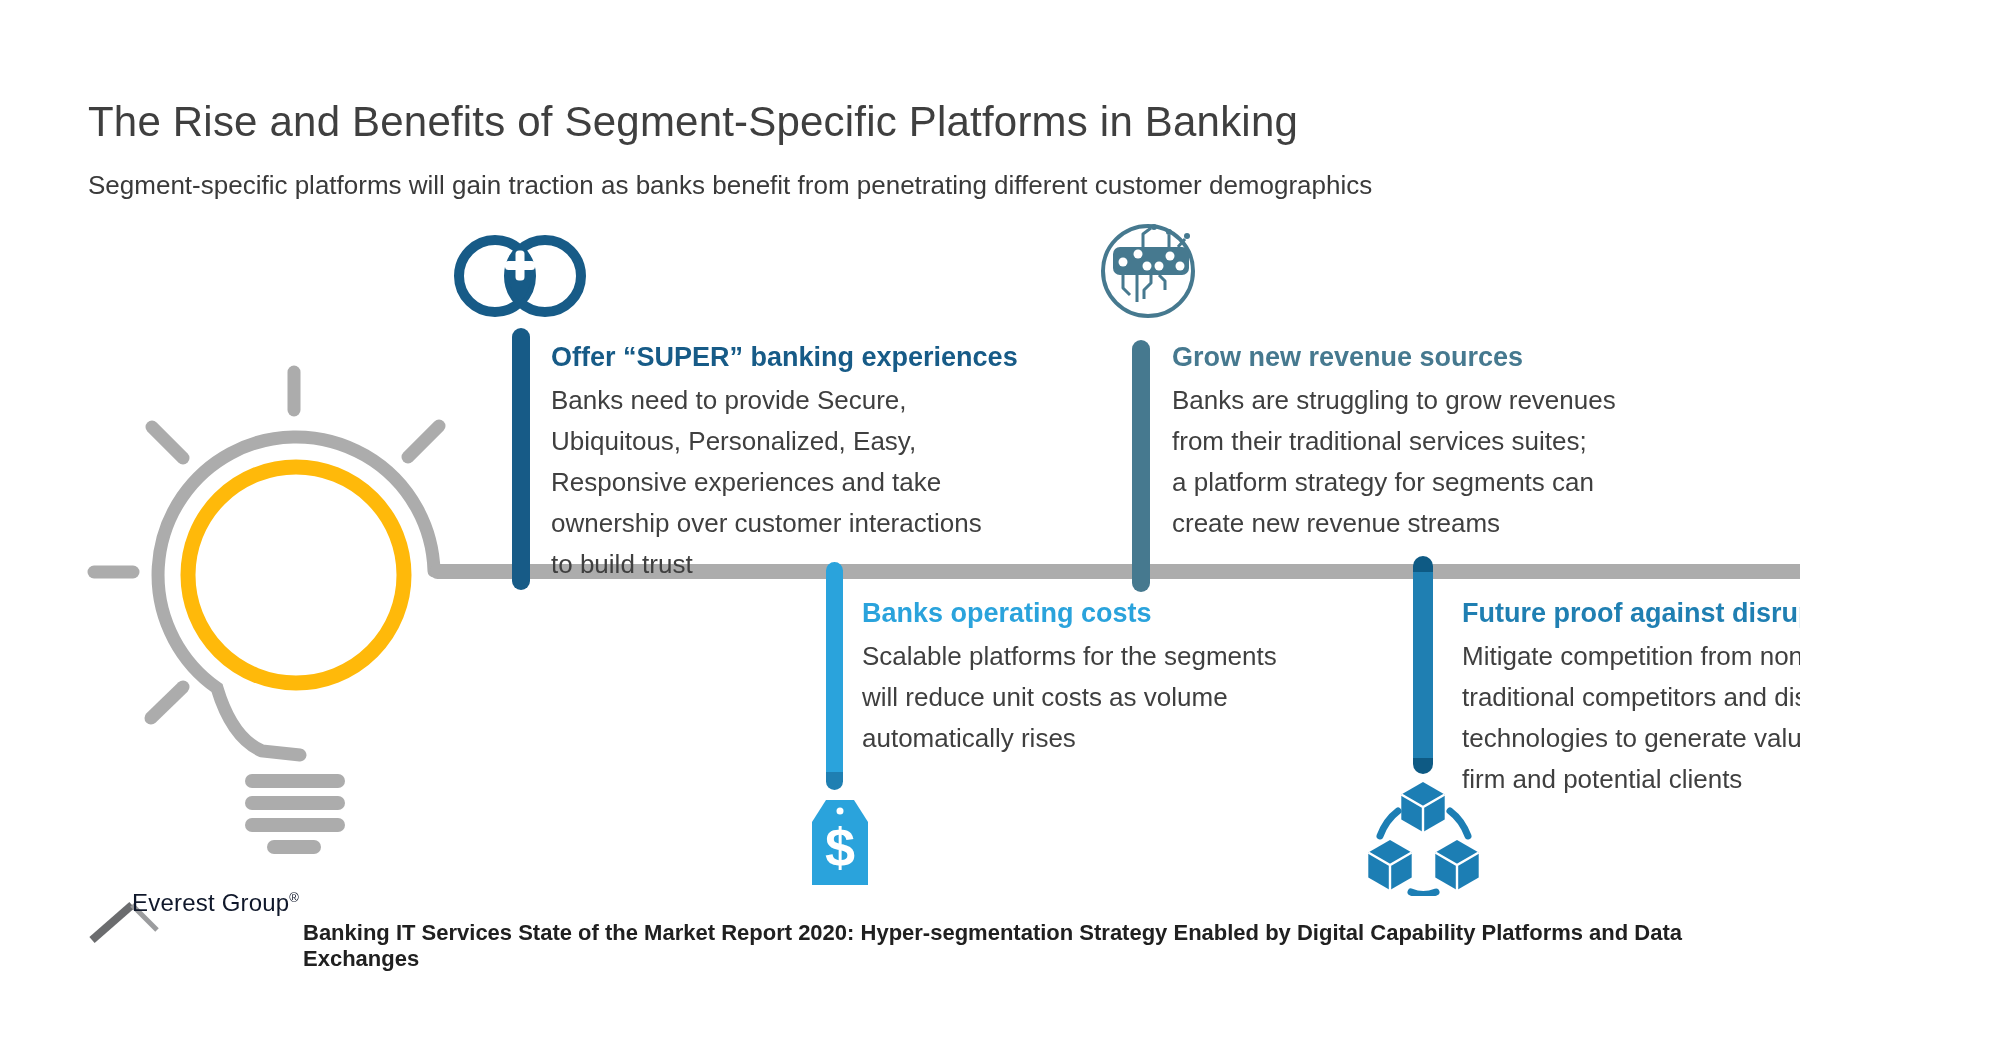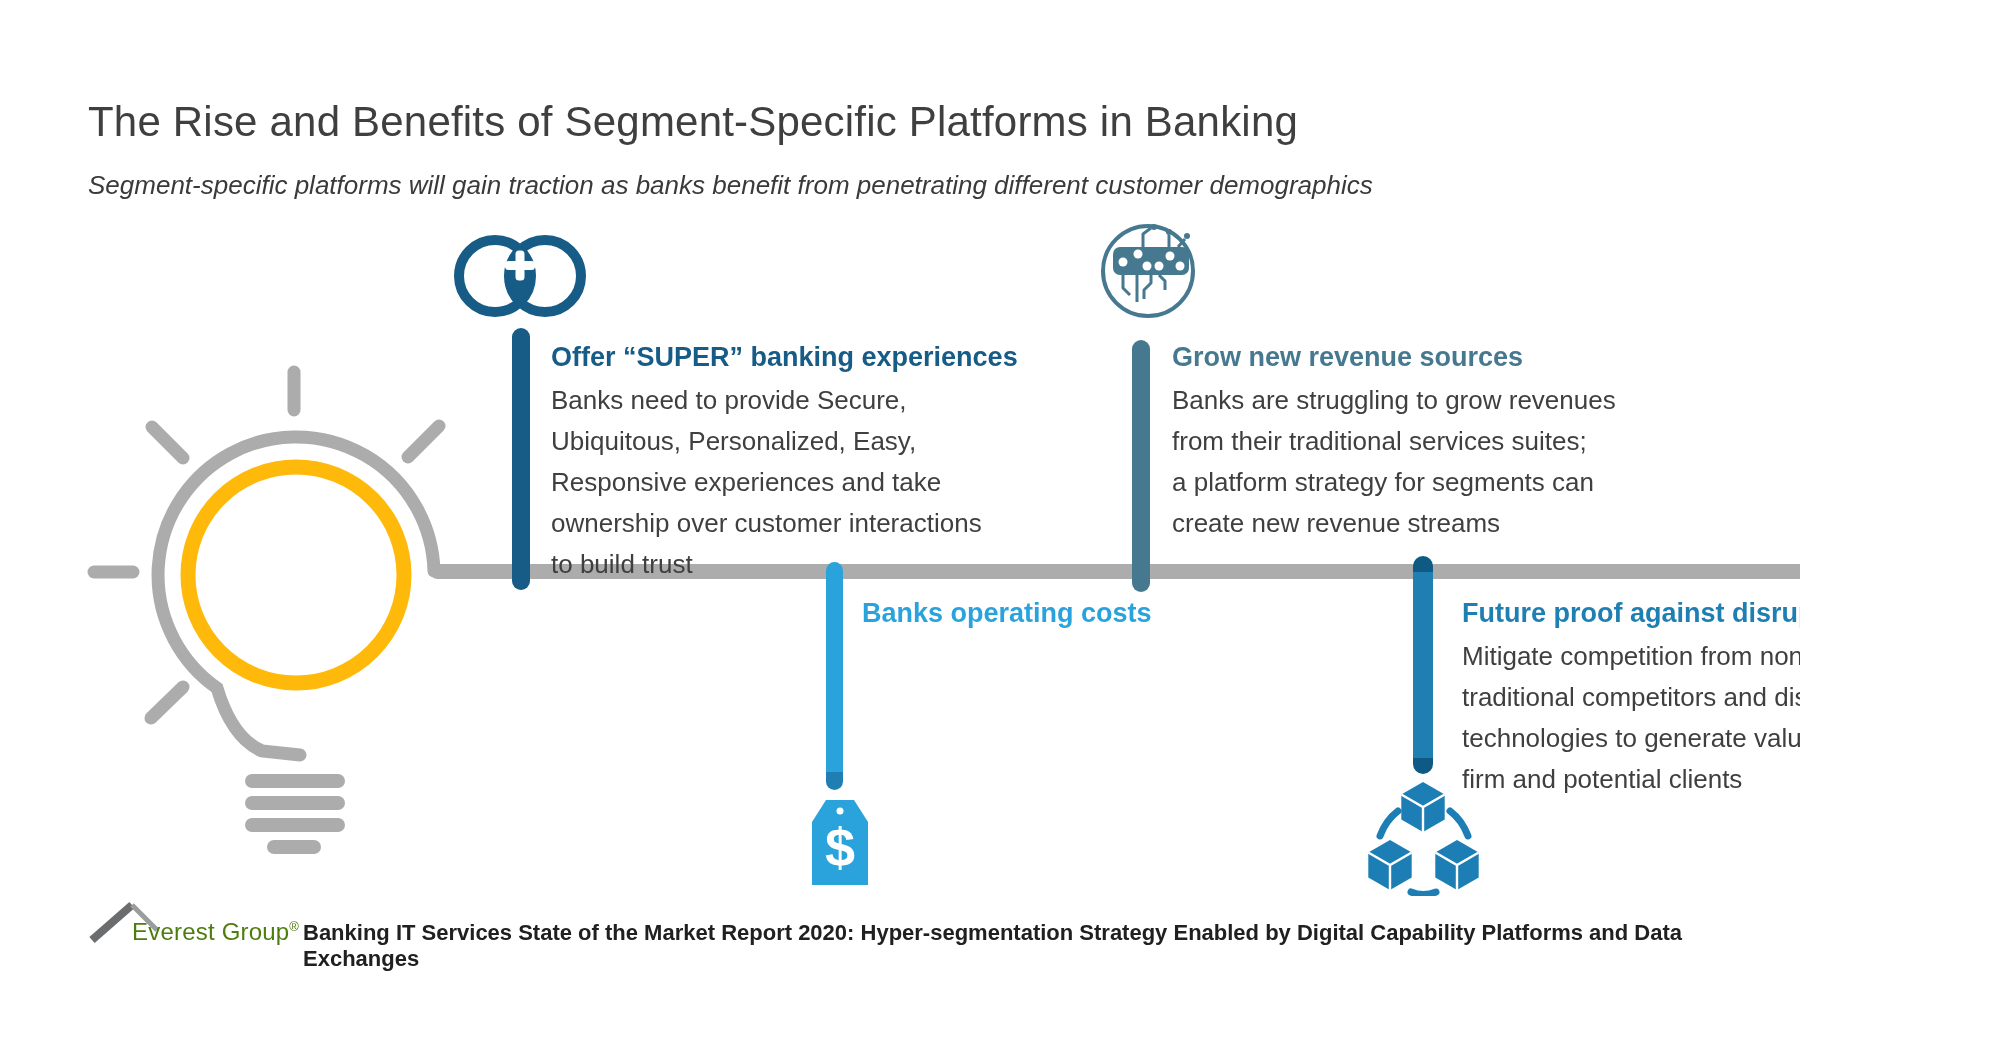--- a/index.html
+++ b/index.html
@@ -8,21 +8,21 @@
   .canvas {
     position:relative; width:1800px; height:1046px;
     background:#ffffff; overflow:hidden;
   }
   .page-title {
     position:absolute; left:88px; top:98px;
     font-size:42px; font-weight:400; color:#3f3f3f; letter-spacing:0.2px;
   }
   .page-subtitle {
     position:absolute; left:88px; top:170px;
-    font-size:26px; font-weight:400; color:#3a3a3a;font-style:italic;
+    font-size:26px; font-weight:400; color:#3a3a3a;
   }
   .bulb-svg { position:absolute; left:70px; top:268px; }
   .timeline {
     position:absolute; left:430px; top:564px; width:1477px; height:15px;
     background:#acacac; border-radius:8px; z-index:1;
   }
   .bar { position:absolute; z-index:2; border-radius:10px; }
   .bar.b1 { left:512px; top:328px; width:18px; height:262px; background:#175b87; }
   .bar.b2 { left:1132px; top:340px; width:18px; height:252px; background:#46798f; }
   .bar.b3 { left:826px; top:562px; width:17px; height:228px;
@@ -43,22 +43,22 @@
   .sec-text.t1 { left:551px;  top:340px; }
   .sec-text.t2 { left:1172px; top:340px; }
   .sec-text.t3 { left:862px;  top:596px; }
   .sec-text.t4 { left:1462px; top:596px; }
   .t1 .sec-heading { color:#175b87; }
   .t2 .sec-heading { color:#46798f; }
   .t3 .sec-heading { color:#2aa3dc; }
   .t4 .sec-heading { color:#1f7fb2; }
   .footer-logo-svg { position:absolute; left:88px; top:898px; }
   .footer-logo-text {
-    position:absolute; left:132px; top:918px;
-    font-size:24px; color:#4d7c0f; font-weight:400; letter-spacing:0.2px;
+    position:absolute; left:132px; top:889px;
+    font-size:24px; color:#0f172a; font-weight:400; letter-spacing:0.2px;
   }
   .footer-logo-text sup { font-size:13px; }
   .footer-caption {
     position:absolute; left:303px; top:920px;
     font-size:22px; font-weight:600; color:#202020;
   }
 </style>
 </head>
 <body>
 
@@ -163,20 +163,23 @@
   <div class="sec-text t2">
     <div class="sec-heading">Grow new revenue sources</div>
     <div class="sec-body">Banks are struggling to grow revenues
 from their traditional services suites;
 a platform strategy for segments can
 create new revenue streams</div>
   </div>
 
   <div class="sec-text t3">
     <div class="sec-heading">Banks operating costs</div>
+    <div class="sec-body">Scalable platforms for the segments
+will reduce unit costs as volume
+automatically rises</div>
   </div>
 
   <div class="sec-text t4">
     <div class="sec-heading">Future proof against disruptions</div>
     <div class="sec-body">Mitigate competition from non-
 traditional competitors and disruptive
 technologies to generate value for the
 firm and potential clients</div>
   </div>
 

